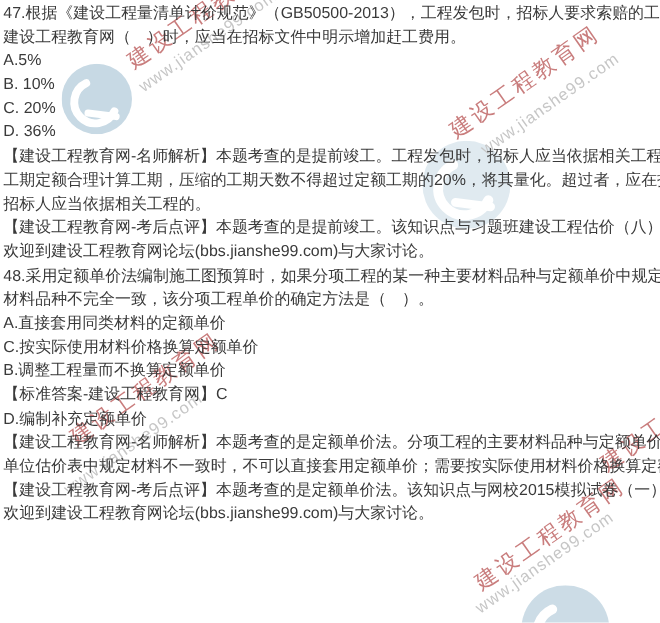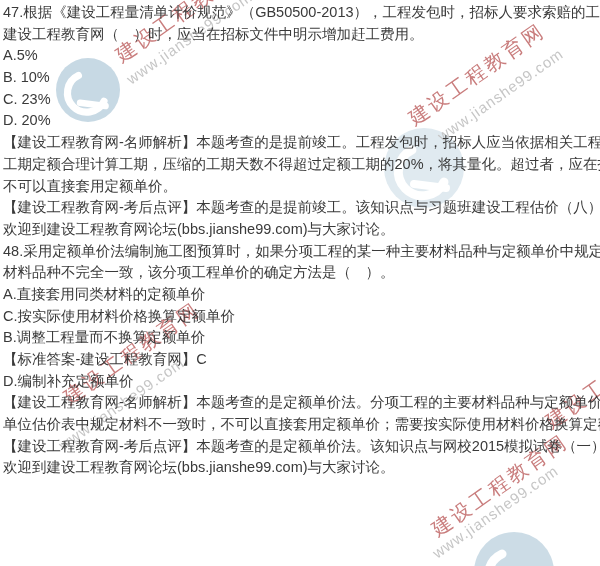--- a/index.html
+++ b/index.html
@@ -74,25 +74,25 @@
   <div class="wm-tile">
     <span class="wm-brand" style="left:548px;top:410px">建设工程教育网</span>
   </div>
 </div>
 
 <div class="text-layer">
   <div class="text-line">47.根据《建设工程量清单计价规范》（GB50500-2013），工程发包时，招标人要求索赔的工期</div>
   <div class="text-line">建设工程教育网（　）时，应当在招标文件中明示增加赶工费用。</div>
   <div class="text-line">A.5%</div>
   <div class="text-line">B. 10%</div>
-  <div class="text-line">C. 23%</div>
-  <div class="text-line">D. 20%</div>
+  <div class="text-line">C. 20%</div>
+  <div class="text-line">D. 36%</div>
   <div class="text-line">【建设工程教育网-名师解析】本题考查的是提前竣工。工程发包时，招标人应当依据相关工程的</div>
   <div class="text-line">工期定额合理计算工期，压缩的工期天数不得超过定额工期的20%，将其量化。超过者，应在招</div>
-  <div class="text-line">不可以直接套用定额单价。</div>
+  <div class="text-line">招标人应当依据相关工程的。</div>
   <div class="text-line">【建设工程教育网-考后点评】本题考查的是提前竣工。该知识点与习题班建设工程估价（八）中</div>
   <div class="text-line">欢迎到建设工程教育网论坛(bbs.jianshe99.com)与大家讨论。</div>
   <div class="text-line">48.采用定额单价法编制施工图预算时，如果分项工程的某一种主要材料品种与定额单价中规定的</div>
   <div class="text-line">材料品种不完全一致，该分项工程单价的确定方法是（　）。</div>
   <div class="text-line">A.直接套用同类材料的定额单价</div>
   <div class="text-line">C.按实际使用材料价格换算定额单价</div>
   <div class="text-line">B.调整工程量而不换算定额单价</div>
   <div class="text-line">【标准答案-建设工程教育网】C</div>
   <div class="text-line">D.编制补充定额单价</div>
   <div class="text-line">【建设工程教育网-名师解析】本题考查的是定额单价法。分项工程的主要材料品种与定额单价或</div>

